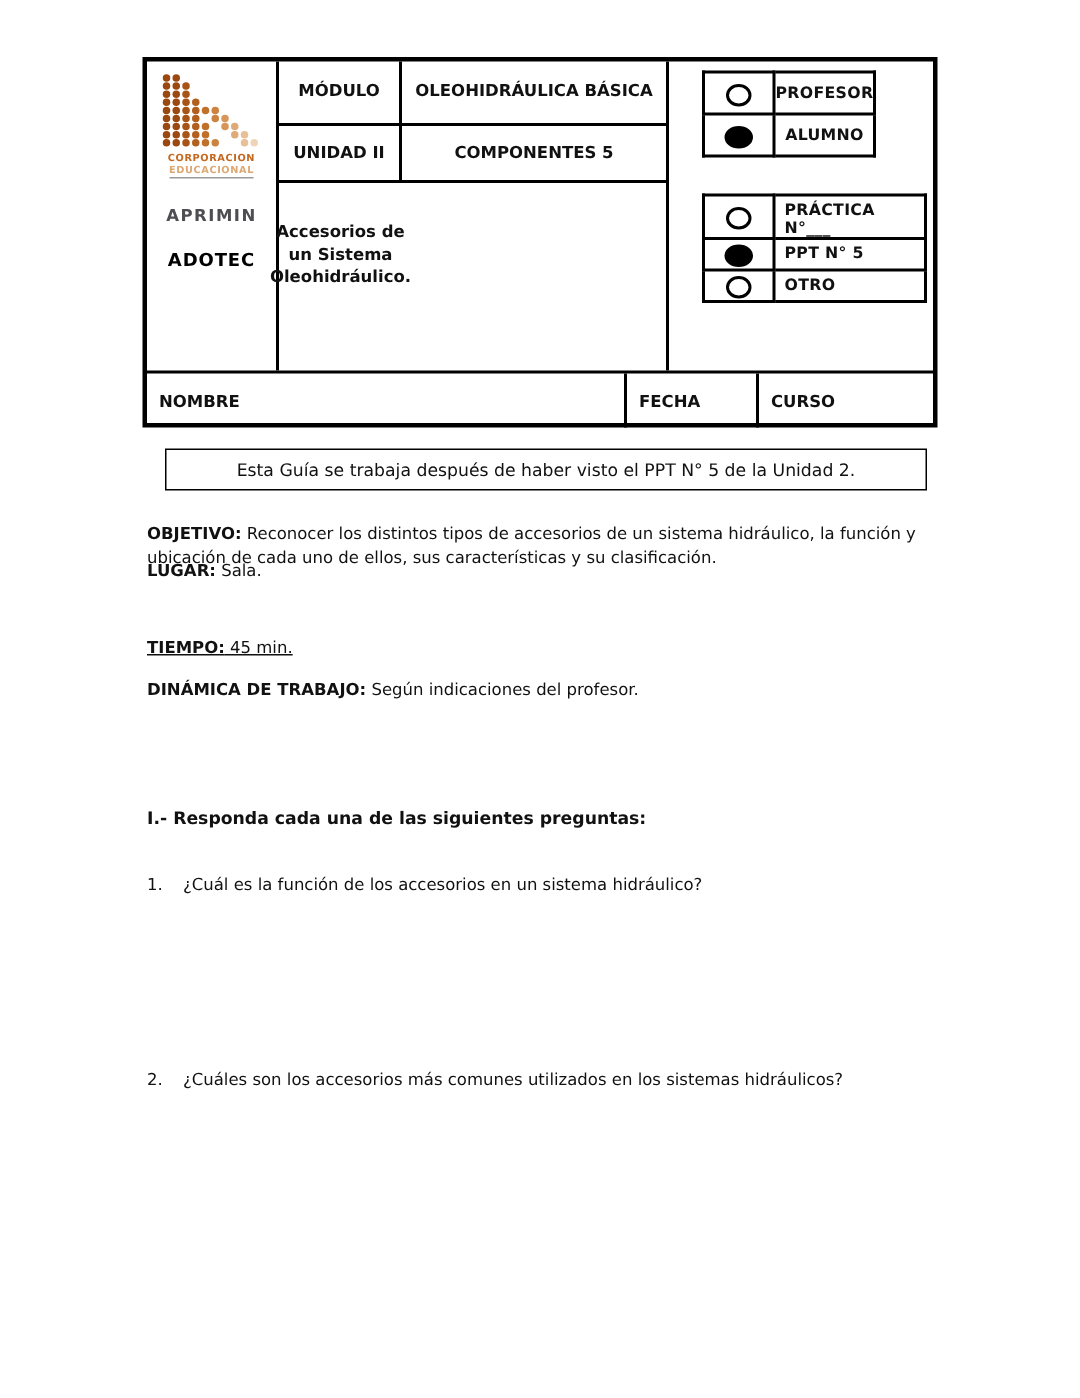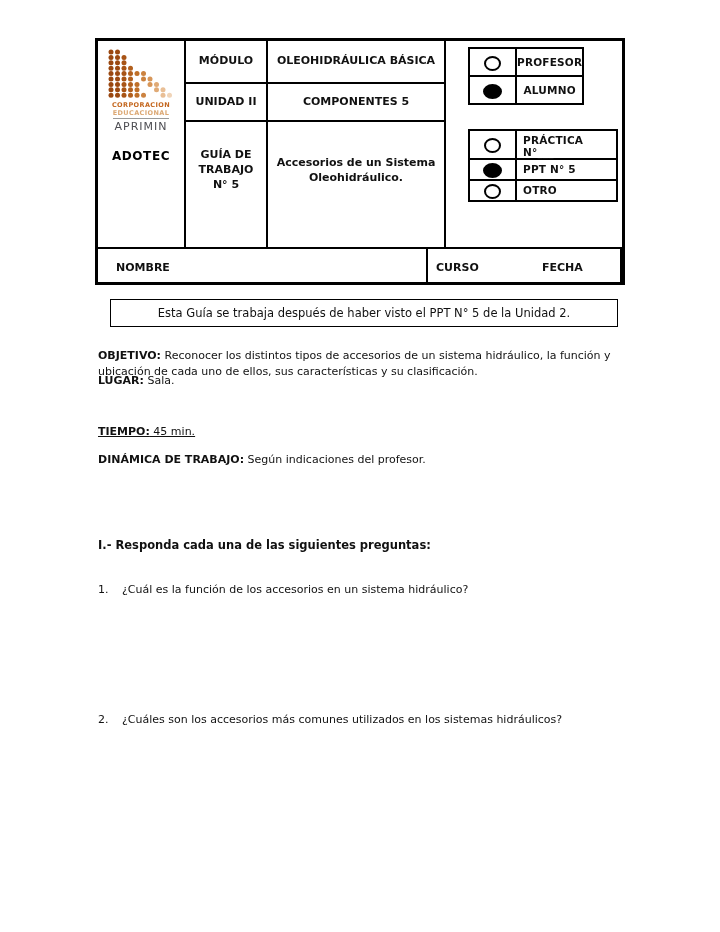--- a/index.html
+++ b/index.html
@@ -19,21 +19,21 @@
     background: #fff;
   }
   .ht-top { display: flex; height: 206px; }
   .logo-cell {
     width: 88px; border-right: 2px solid #000;
     display: flex; flex-direction: column; align-items: center;
     padding-top: 7px;
   }
   .logo-org1 { font-size: 6.5px; font-weight: bold; letter-spacing: .4px; margin-top: 1px; }
   .logo-org2 { font-size: 6.5px; font-weight: bold; letter-spacing: .4px; border-bottom: 1px solid #9a9a9a; padding-bottom: 1px; }
-  .logo-brand { font-size: 11px; font-weight: normal; letter-spacing: 1px; margin-top: 1px; }
+  .logo-brand { font-size: 11px; font-weight: bold; letter-spacing: 1px; margin-top: 18px; }
   .logo-adotec { font-size: 12px; font-weight: bold; letter-spacing: .6px; margin-top: 16px; color: #000; }
 
   .ht-mid {
     width: 260px; border-right: 2px solid #000;
     display: grid;
     grid-template-columns: 82px 1fr;
     grid-template-rows: 43px 38px 1fr;
   }
   .mcell {
     display: flex; align-items: center; justify-content: center;
@@ -63,21 +63,21 @@
     border: 2px solid #000; border-radius: 50%;
     vertical-align: middle; background: #fff;
   }
   .radio.filled { background: #000; width: 19px; height: 15px; }
 
   .ht-bottom { display: flex; height: 38px; border-top: 2px solid #000; }
   .bcell {
     display: flex; align-items: center;
     font-weight: bold; font-size: 11px; padding-left: 8px;
   }
-  .bcell.nombre { width: 320px; border-right: 2px solid #000; margin-left: 10px; }
+  .bcell.nombre { width: 320px; border-right: 2px solid #000; }
   .bcell.fecha  { width: 88px;  border-right: 2px solid #000; }
   .bcell.curso  { flex: 1; }
 
   
   .note-box {
     position: absolute; left: 110px; top: 299px; width: 508px; height: 28px;
     border: 1px solid #000;
     display: flex; align-items: center; justify-content: center;
     font-size: 11.5px;
     text-align: center;
@@ -155,21 +155,20 @@
       <div class="logo-org2" style="color: rgb(220, 168, 116);">EDUCACIONAL</div>
       <div class="logo-brand" style="color: rgb(77, 77, 82);">APRIMIN</div>
       <div class="logo-adotec">ADOTEC</div>
     </div>
 
     <div class="ht-mid">
       <div class="mcell lab r1">MÓDULO</div>
       <div class="mcell r1">OLEOHIDRÁULICA BÁSICA</div>
       <div class="mcell lab r2">UNIDAD II</div>
       <div class="mcell r2">COMPONENTES 5</div>
-      <div class="mcell lab r3">GUÍA DE TRABAJO N° 5</div>
       <div class="mcell r3">Accesorios de un Sistema Oleohidráulico.</div>
     </div>
 
     <div class="ht-right">
       <table class="opt-table t-audience">
         <tbody>
             <tr>
           <td class="circle-cell">
             <span class="radio"></span>
           </td>
@@ -206,25 +205,25 @@
         </tr>
       </tbody>
         </table>
     </div>
   </div>
 
   <div class="ht-bottom">
     <div class="bcell nombre">
       <span>NOMBRE</span>
     </div>
+    <div class="bcell fecha">
+      <span>FECHA</span>
+    </div>
     <div class="bcell curso">
       <span>CURSO</span>
-    </div>
-    <div class="bcell fecha">
-      <span>FECHA</span>
     </div>
   </div>
 </div>
 
 <div class="note-box">
   <span>Esta Guía se trabaja después de haber visto el PPT N° 5 de la Unidad 2.</span>
 </div>
 
 <p class="para p-objetivo"><b>OBJETIVO:</b><span> Reconocer los distintos tipos de accesorios de un sistema hidráulico, la función y ubicación de cada uno de ellos, sus características y su clasificación.</span></p>
 

